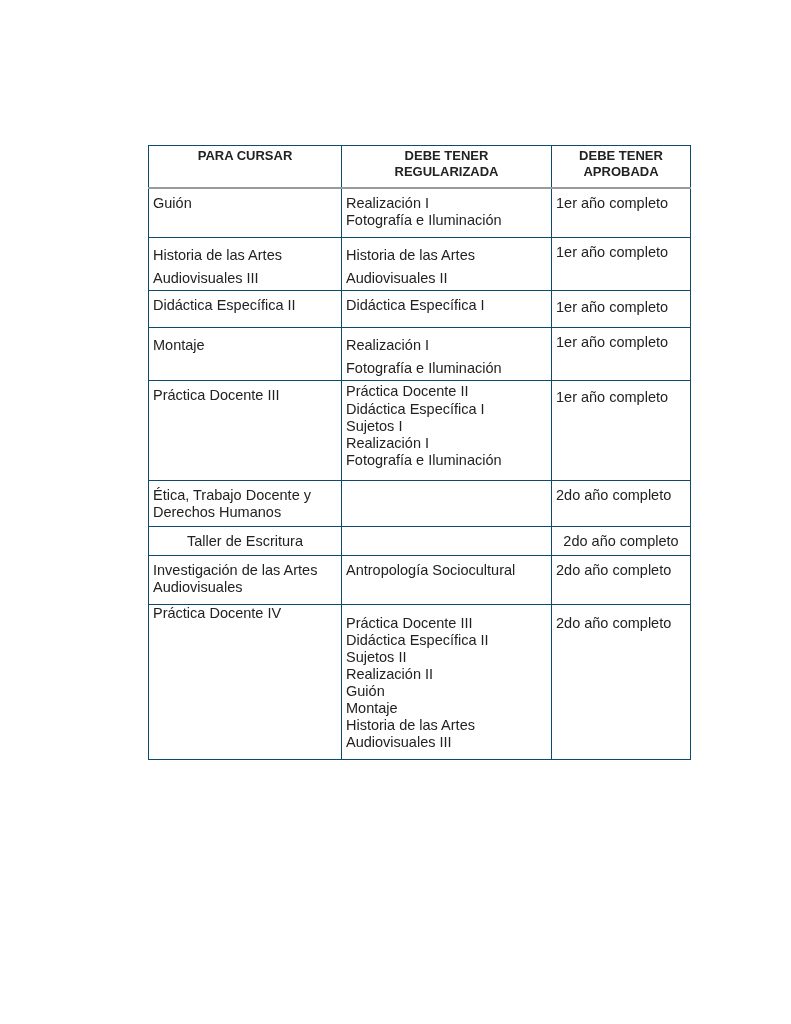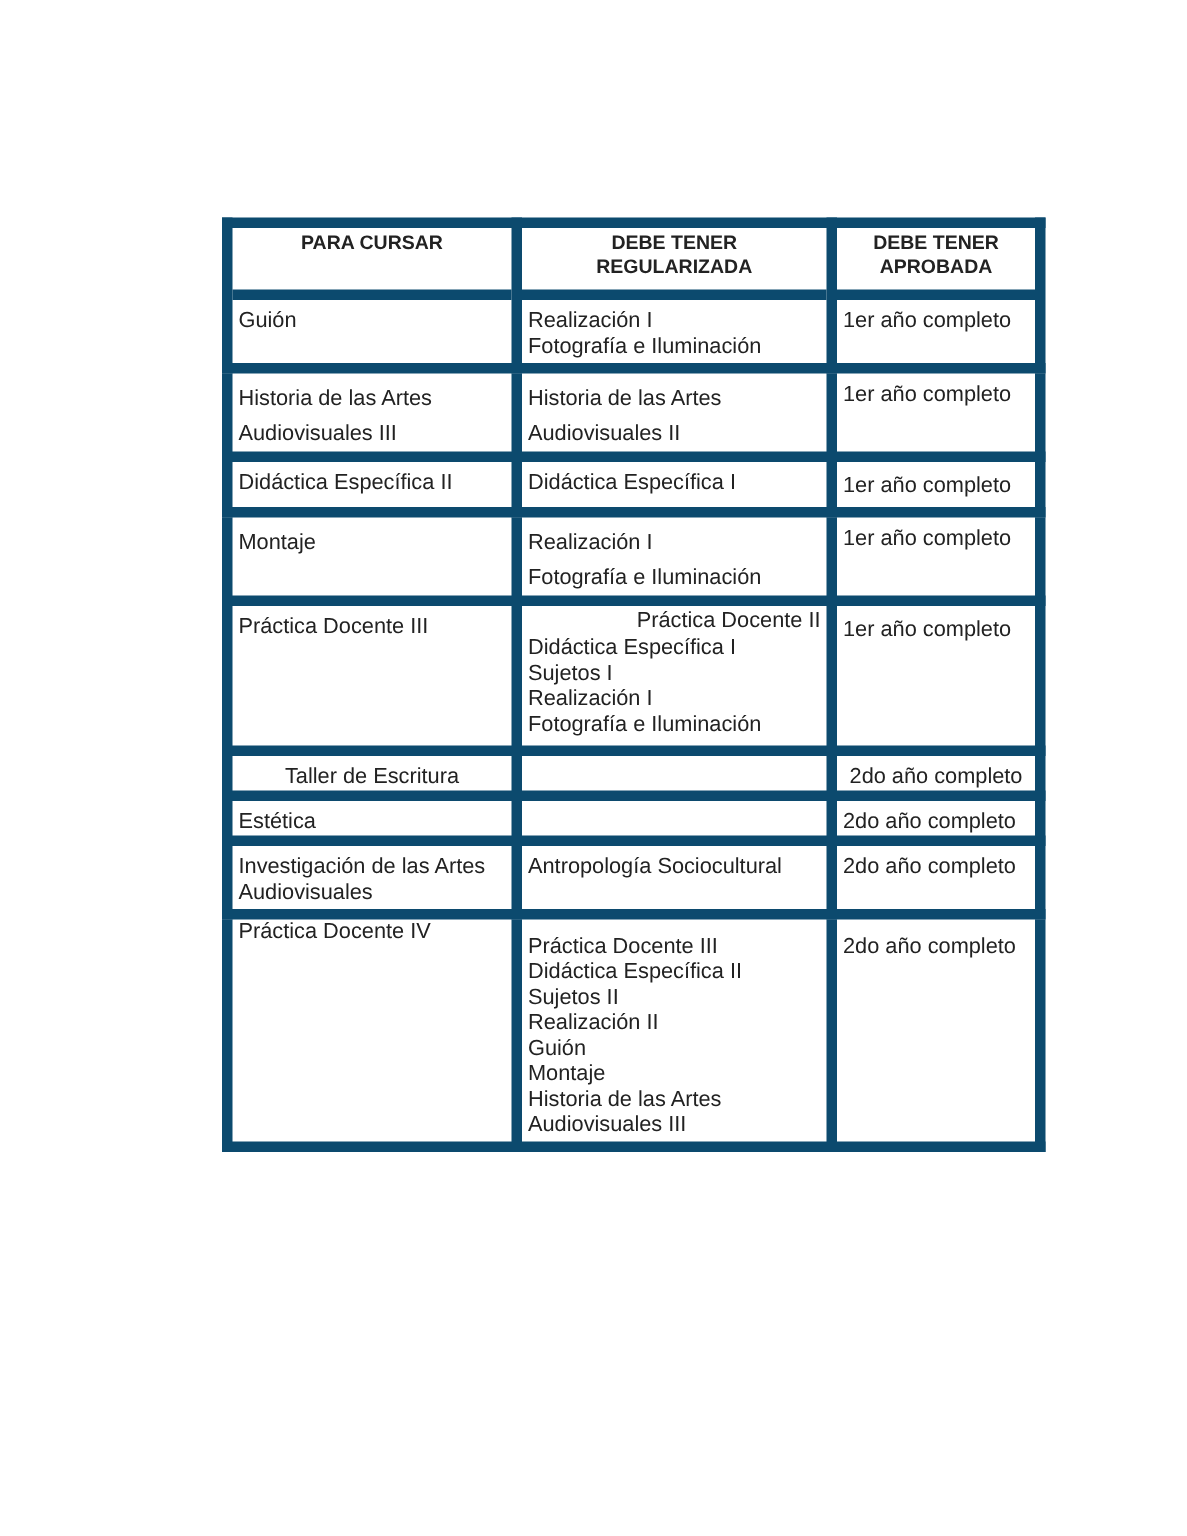--- a/index.html
+++ b/index.html
@@ -26,21 +26,21 @@
       top: 145px;
       width: 542px;
       border-collapse: collapse;
       table-layout: fixed;
     }
     table.correl col.c1 { width: 193px; }
     table.correl col.c2 { width: 210px; }
     table.correl col.c3 { width: 139px; }
     table.correl th,
     table.correl td {
-      border: 7px solid #0c4a6e;
+      border: 1px solid #0c4a6e;
       vertical-align: top;
       padding: 0 4px;
       font-size: 14.5px;
       line-height: 17px;
       overflow: visible;
       white-space: nowrap;
     }
     table.correl th {
       font-weight: bold;
       font-size: 13px;
@@ -126,42 +126,43 @@
           </td>
           <td style="padding-top: 6px;">
             <span class="line">1er año completo</span>
           </td>
         </tr>
         <tr style="height: 100px;">
           <td style="padding-top: 6px;">
             <span class="line">Práctica Docente III</span>
           </td>
           <td style="padding-top: 0px;">
-            <span class="line" style="line-height: 20px; text-align: right;">Práctica Docente II</span>
+            <span class="line" style="line-height: 20px;">Práctica Docente II</span>
             <span class="line">Didáctica Específica I</span>
             <span class="line">Sujetos I</span>
             <span class="line">Realización I</span>
             <span class="line">Fotografía e Iluminación</span>
           </td>
           <td style="padding-top: 8px;">
             <span class="line">1er año completo</span>
           </td>
         </tr>
-        <tr style="height: 29px; text-align: center;">
+        <tr style="height: 46px;">
           <td style="padding-top: 6px;">
-            <span class="line">Taller de Escritura</span>
+            <span class="line">Ética, Trabajo Docente y</span>
+            <span class="line">Derechos Humanos</span>
           </td>
           <td style="padding-top: 6px;"></td>
           <td style="padding-top: 6px;">
             <span class="line">2do año completo</span>
           </td>
         </tr>
-        <tr style="height: 29px;">
+        <tr style="height: 29px; text-align: center;">
           <td style="padding-top: 6px;">
-            <span class="line">Estética</span>
+            <span class="line">Taller de Escritura</span>
           </td>
           <td style="padding-top: 6px;"></td>
           <td style="padding-top: 6px;">
             <span class="line">2do año completo</span>
           </td>
         </tr>
         <tr style="height: 49px;">
           <td style="padding-top: 6px;">
             <span class="line">Investigación de las Artes</span>
             <span class="line">Audiovisuales</span>

